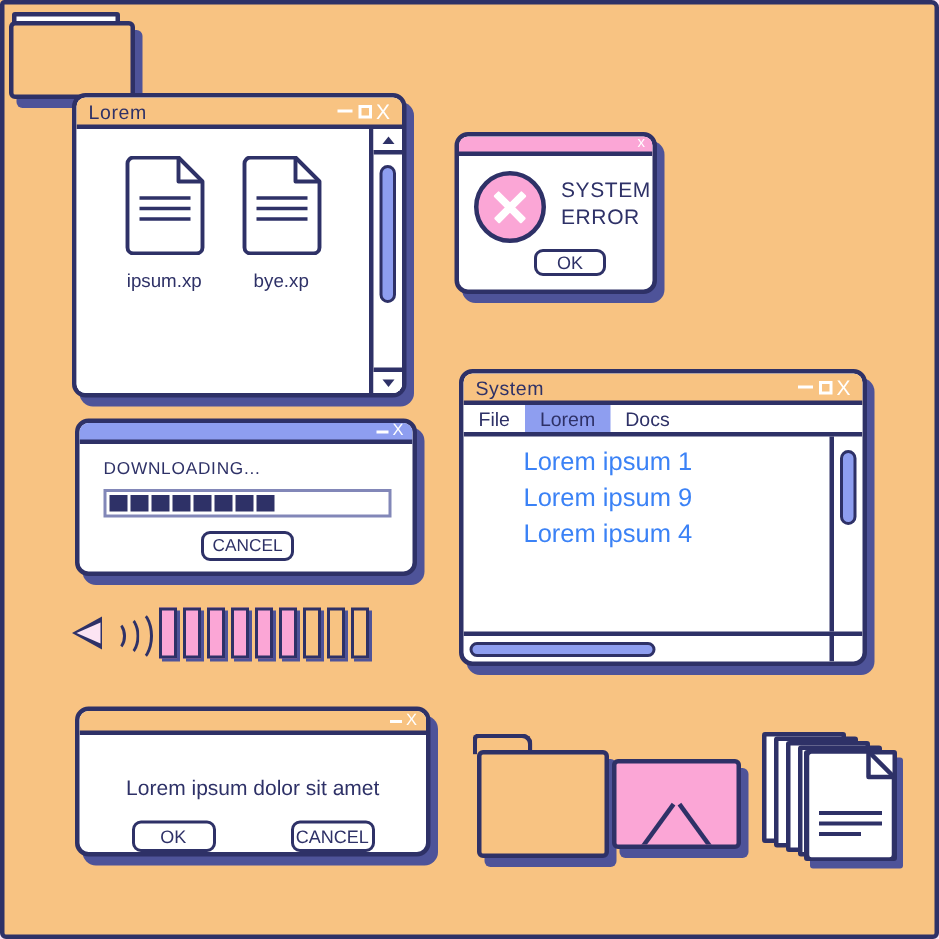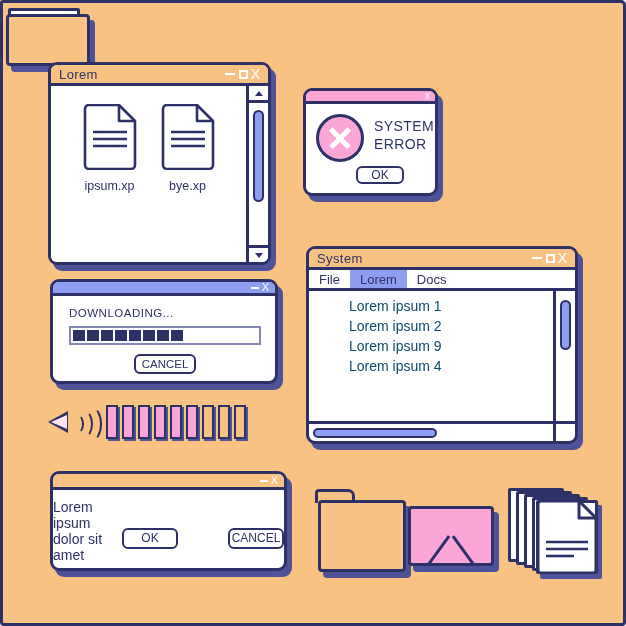--- a/index.html
+++ b/index.html
@@ -137,21 +137,21 @@
     border-bottom:3px solid #2e3167;background:#fff;box-sizing:border-box;
   }
   .mitem{
     padding:0 10px;display:flex;align-items:center;font-size:13px;
     color:#2e3167;box-sizing:border-box;
   }
   .mitem.sel{background:#8e9ef0;color:#2e3167;}
   .sysbody{display:flex;height:calc(100% - 21px - 21px - 20px);}
   .syslist{flex:1;padding:6px 0 0 40px;}
   .lrow{
-    font-size:14px;color:#0c4a6e;line-height:1.35;margin-bottom:1px;
+    font-size:17px;color:#3b82f6;line-height:1.35;margin-bottom:1px;
   }
   .sysvscroll{
     width:22px;border-left:3px solid #2e3167;box-sizing:border-box;
     display:flex;justify-content:center;padding-top:9px;
   }
   .sysvthumb{
     width:11px;height:50px;border-radius:7px;background:#8e9ef0;
     border:2.5px solid #2e3167;box-sizing:border-box;
   }
   .hscrollrow{
@@ -177,22 +177,22 @@
   .pbblock{width:12px;background:#2e3167;}
   #cancelDl{
     width:62px;height:20px;margin:9px auto 0;display:flex;font-size:11.5px;
   }
 
   
   #loremWin{left:50px;top:471px;width:237px;height:100px;}
   #loremWin .tbar{height:16px;padding:0 6px;}
   #loremWin .ctrls{font-size:10px;}
   .lorembody{
-    height:calc(100% - 16px);display:flex;
-    align-items:center;justify-content:flex-start;padding-top:4px;box-sizing:border-box;
+    height:calc(100% - 16px);display:flex;flex-direction:column;
+    align-items:center;justify-content:flex-end;padding-top:4px;box-sizing:border-box;
   }
   .loremtext{font-size:14px;color:#2e3167;}
   .loremrow{display:flex;gap:50px;margin-top:14px;}
   .loremrow .btn{width:56px;height:21px;font-size:12px;}
 
   
   #speaker{left:48px;top:405px;width:40px;height:34px;}
   .spkcone{
     position:absolute;left:0;top:6px;width:0;height:0;
     border-top:11px solid transparent;border-bottom:11px solid transparent;
@@ -373,21 +373,20 @@
       </span>
     </div>
     <div class="menubar">
       <div class="mitem">File</div>
       <div class="mitem sel">Lorem</div>
       <div class="mitem">Docs</div>
     </div>
     <div class="sysbody">
       <div class="syslist">
         <div class="lrow">Lorem ipsum 1</div>
-        <div class="lrow">Lorem ipsum 2</div>
         <div class="lrow">Lorem ipsum 9</div>
         <div class="lrow">Lorem ipsum 4</div>
       </div>
       <div class="sysvscroll">
         <div class="sysvthumb"></div>
       </div>
     </div>
     <div class="hscrollrow">
       <div class="hscroll">
         <div class="hthumb"></div>

